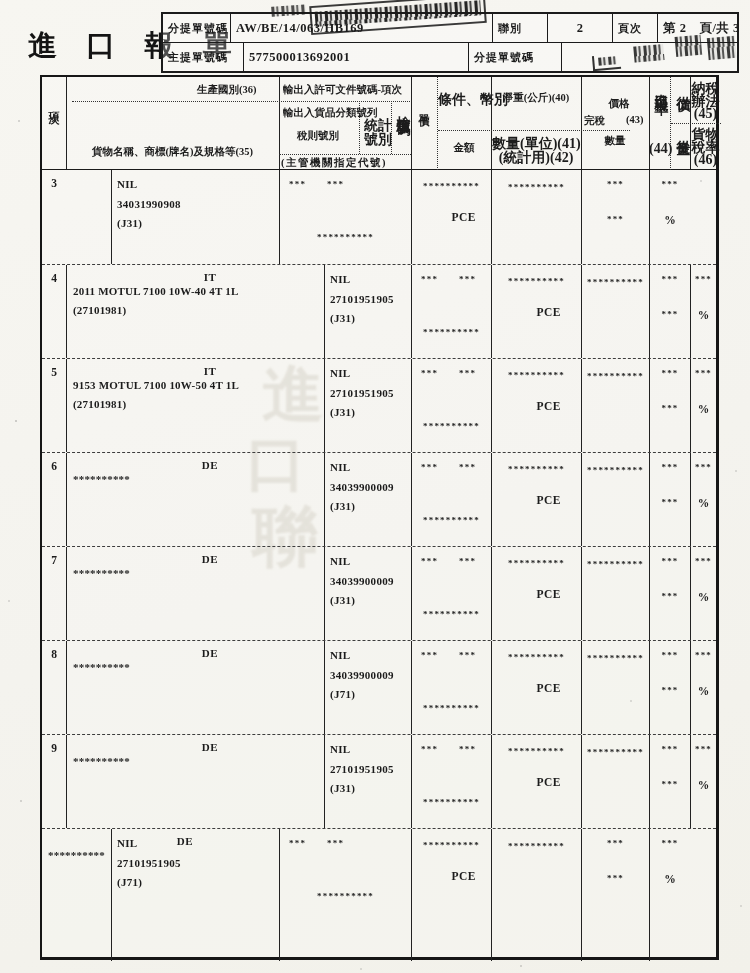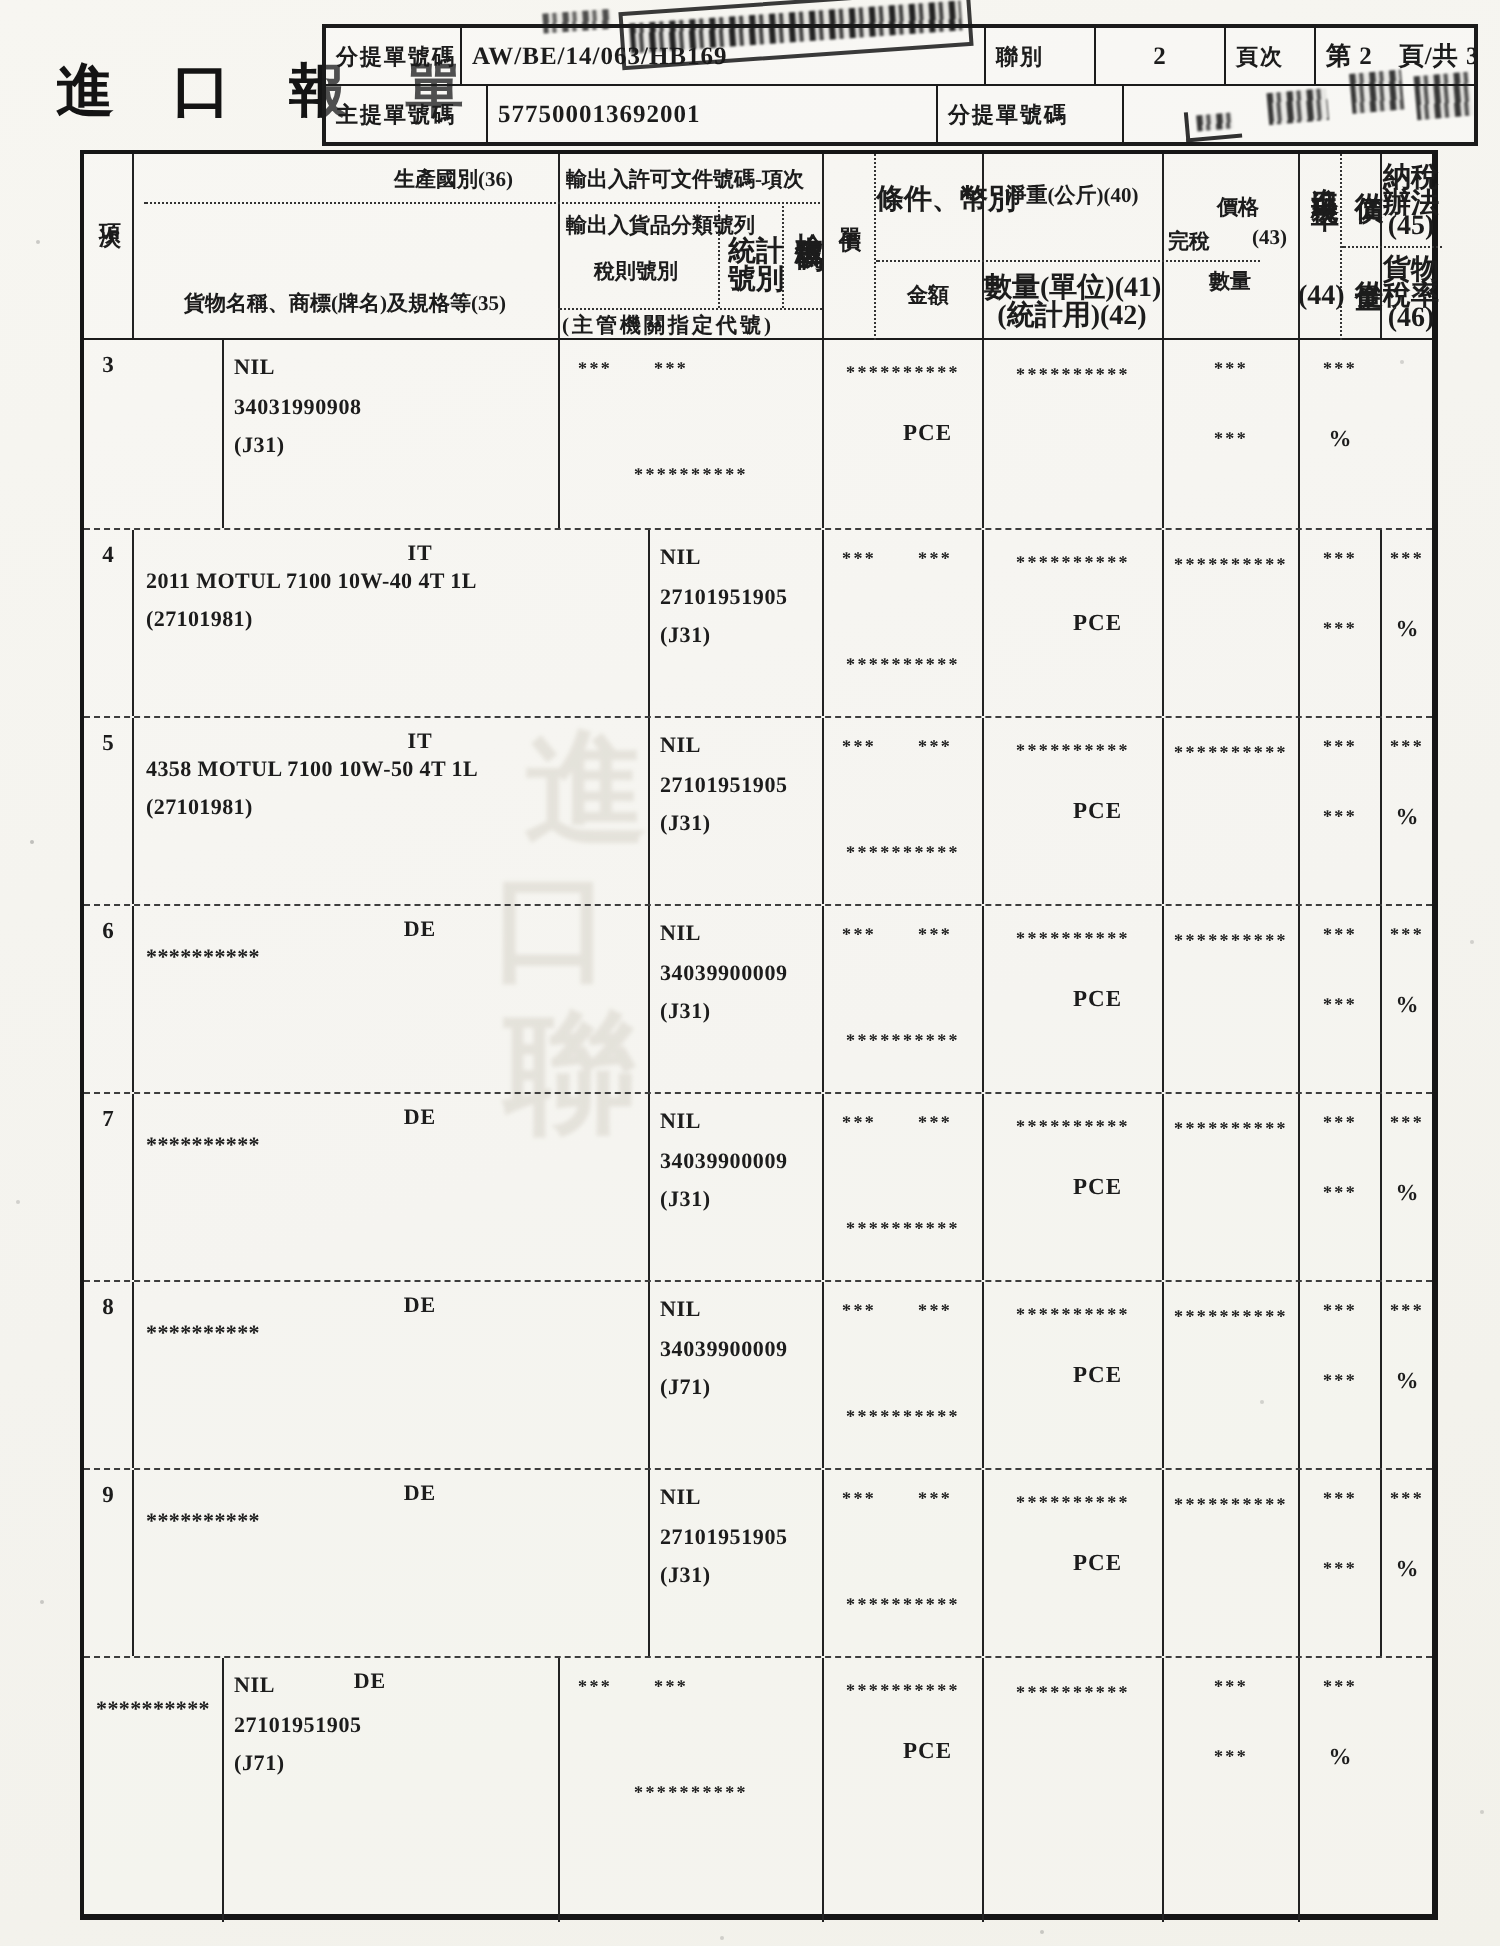--- a/index.html
+++ b/index.html
@@ -270,21 +270,21 @@
     <div class="c c-method">
       <span class="m1 ast">***</span>
       <span class="m2">%</span>
     </div>
   </div>
 
   <div class="row">
     <div class="c c-no">5</div>
     <div class="c c-desc">
       <span class="country">IT</span>
-      <span class="d1">4358 MOTUL 7100 10W-50 4T 1L</span>
+      <span class="d1">9153 MOTUL 7100 10W-50 4T 1L</span>
       <span class="d2">(27101981)</span>
     </div>
     <div class="c c-tariff">
       <span class="t">NIL</span>
       <span class="t">27101951905</span>
       <span class="t">(J31)</span>
     </div>
     <div class="c c-price">
       <span class="pa ast">***</span>
       <span class="pb ast">***</span>

